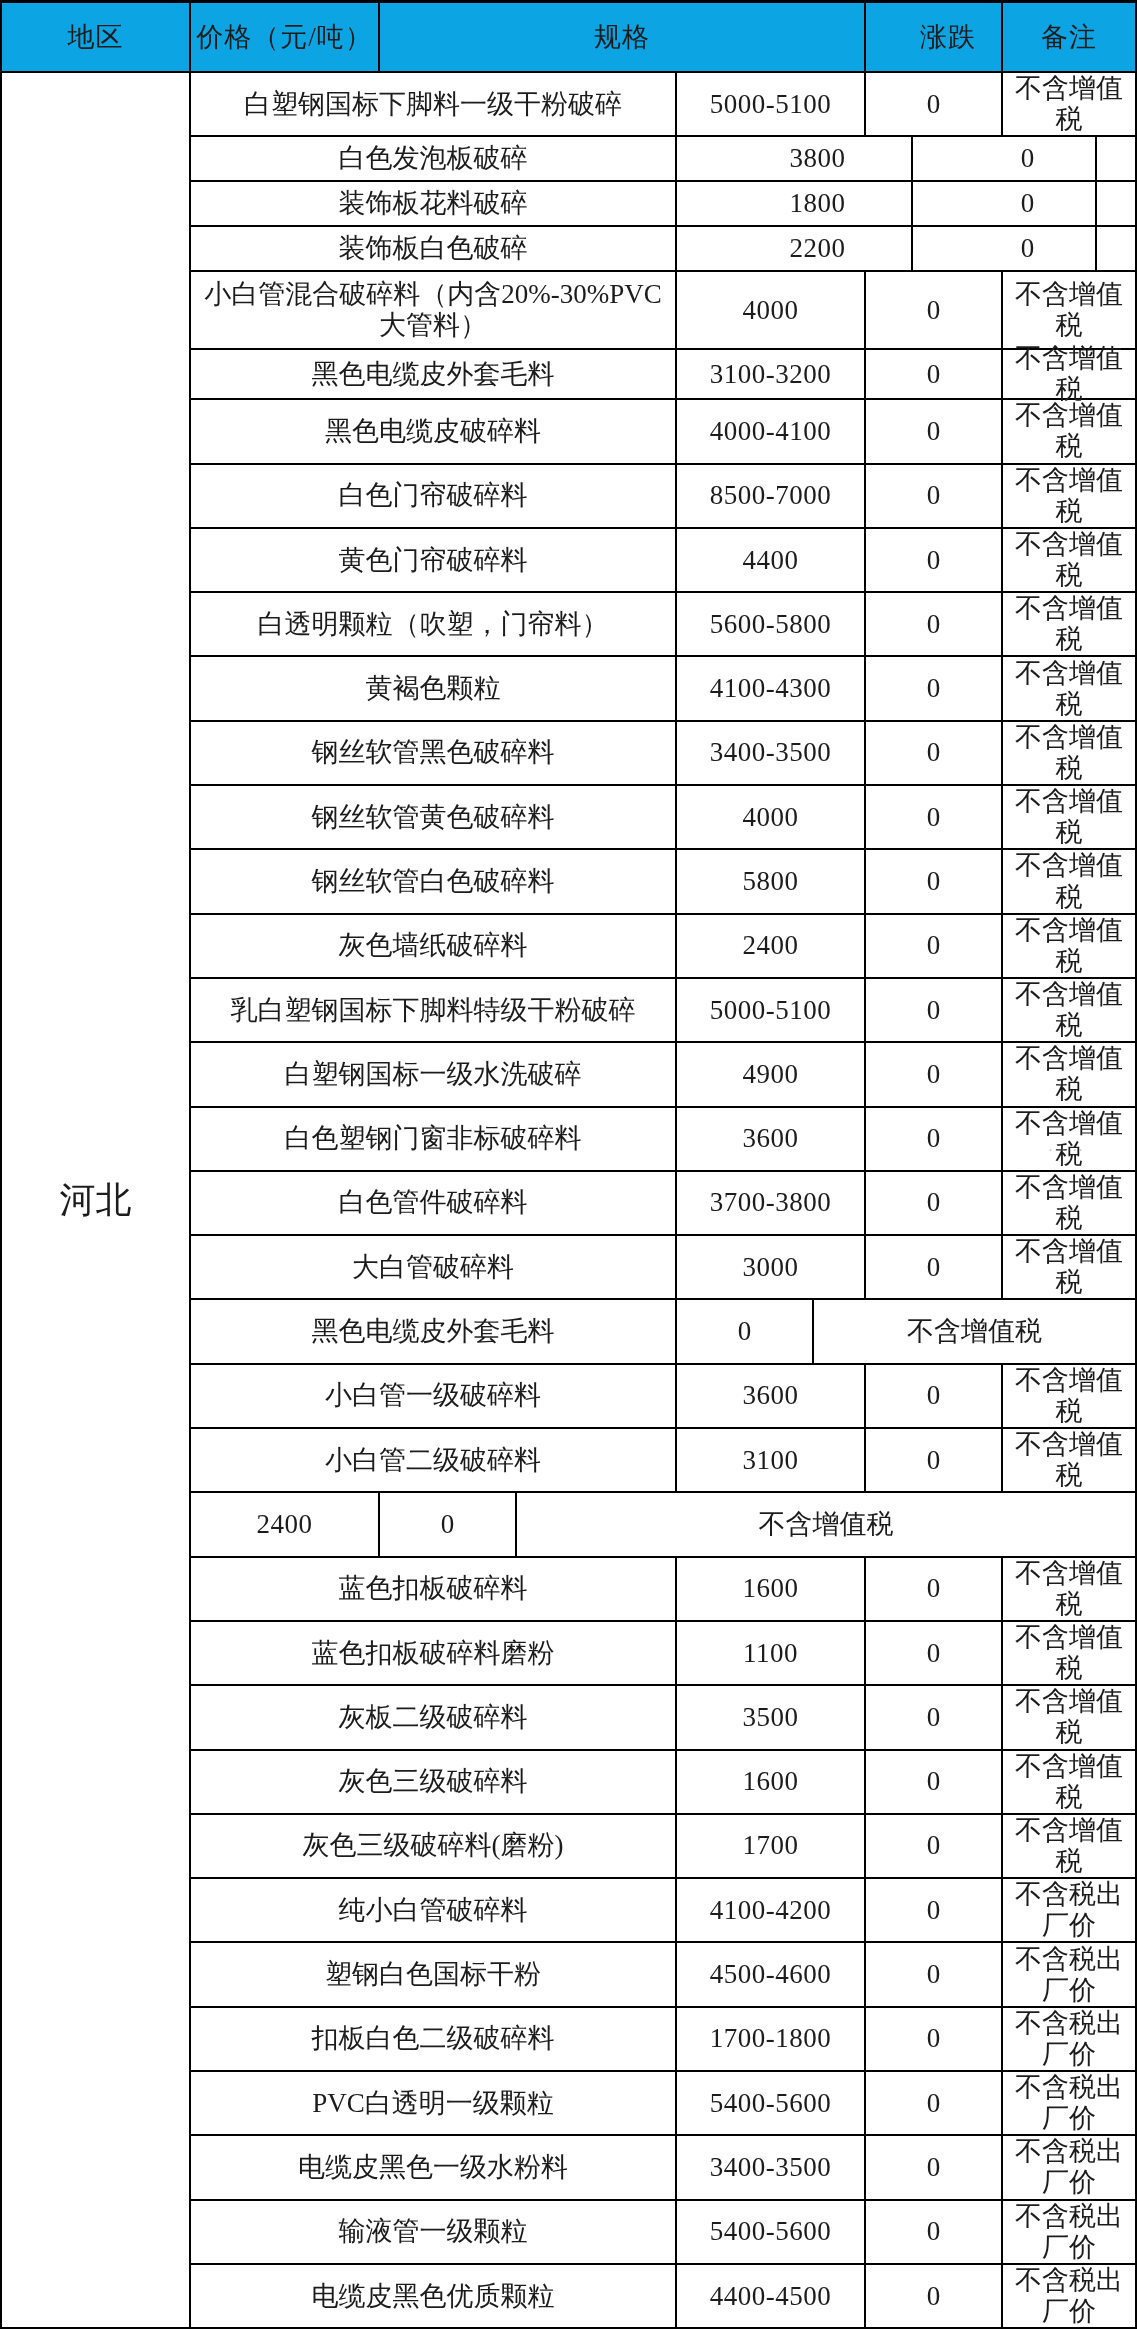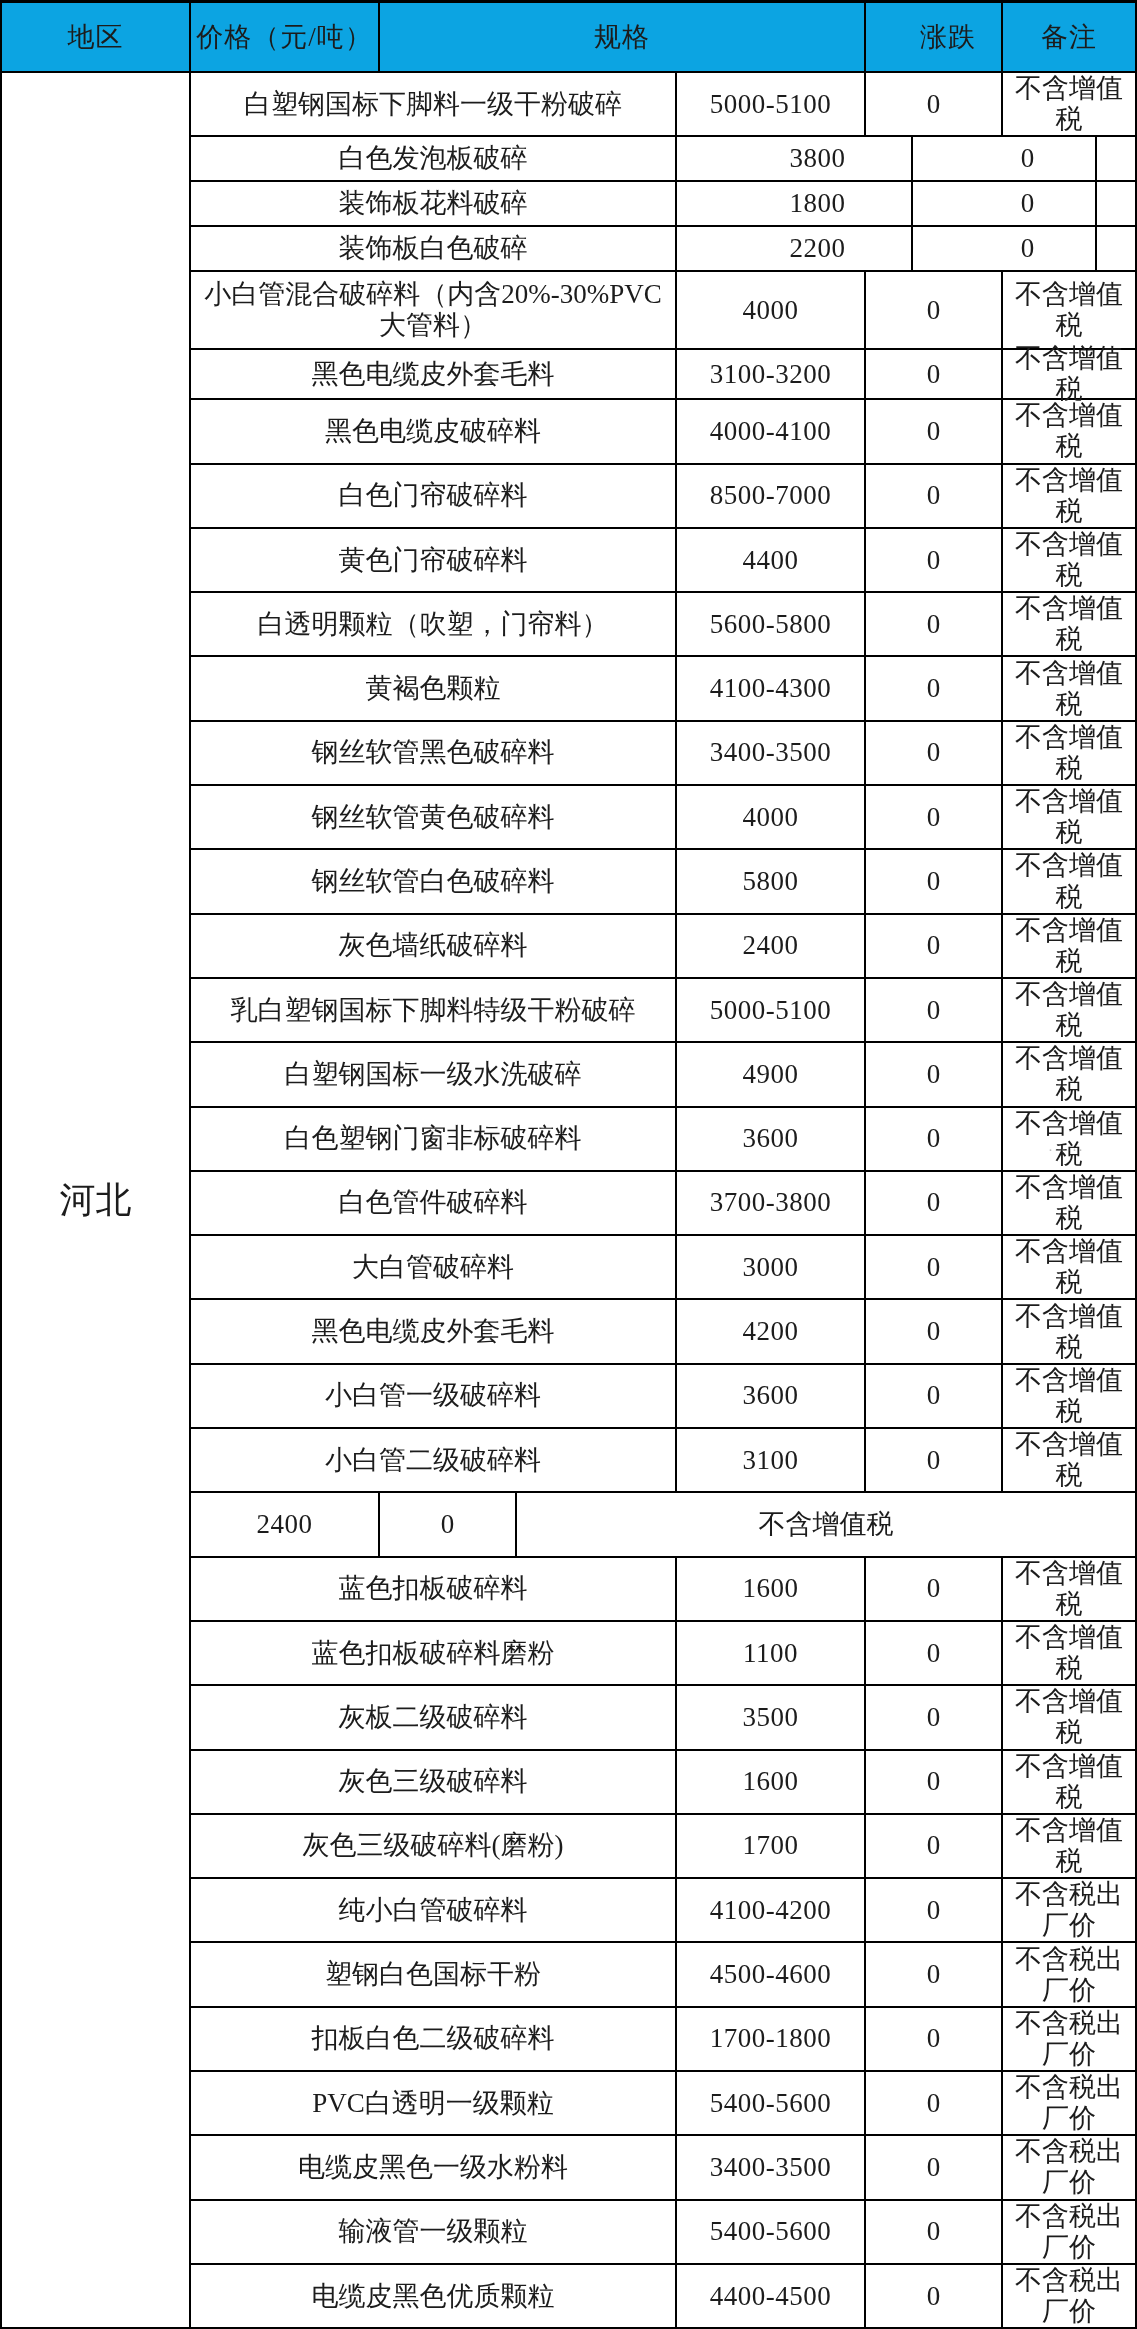--- a/index.html
+++ b/index.html
@@ -232,21 +232,20 @@
     <div class="td note">不含增值税</div>
   </div>
         <div class="tr">
     <div class="td spec">大白管破碎料</div>
     <div class="td price">3000</div>
     <div class="td change">0</div>
     <div class="td note">不含增值税</div>
   </div>
         <div class="tr">
     <div class="td spec">黑色电缆皮外套毛料</div>
-    <div class="td price">4200</div>
     <div class="td change">0</div>
     <div class="td note">不含增值税</div>
   </div>
         <div class="tr">
     <div class="td spec">小白管一级破碎料</div>
     <div class="td price">3600</div>
     <div class="td change">0</div>
     <div class="td note">不含增值税</div>
   </div>
         <div class="tr">

